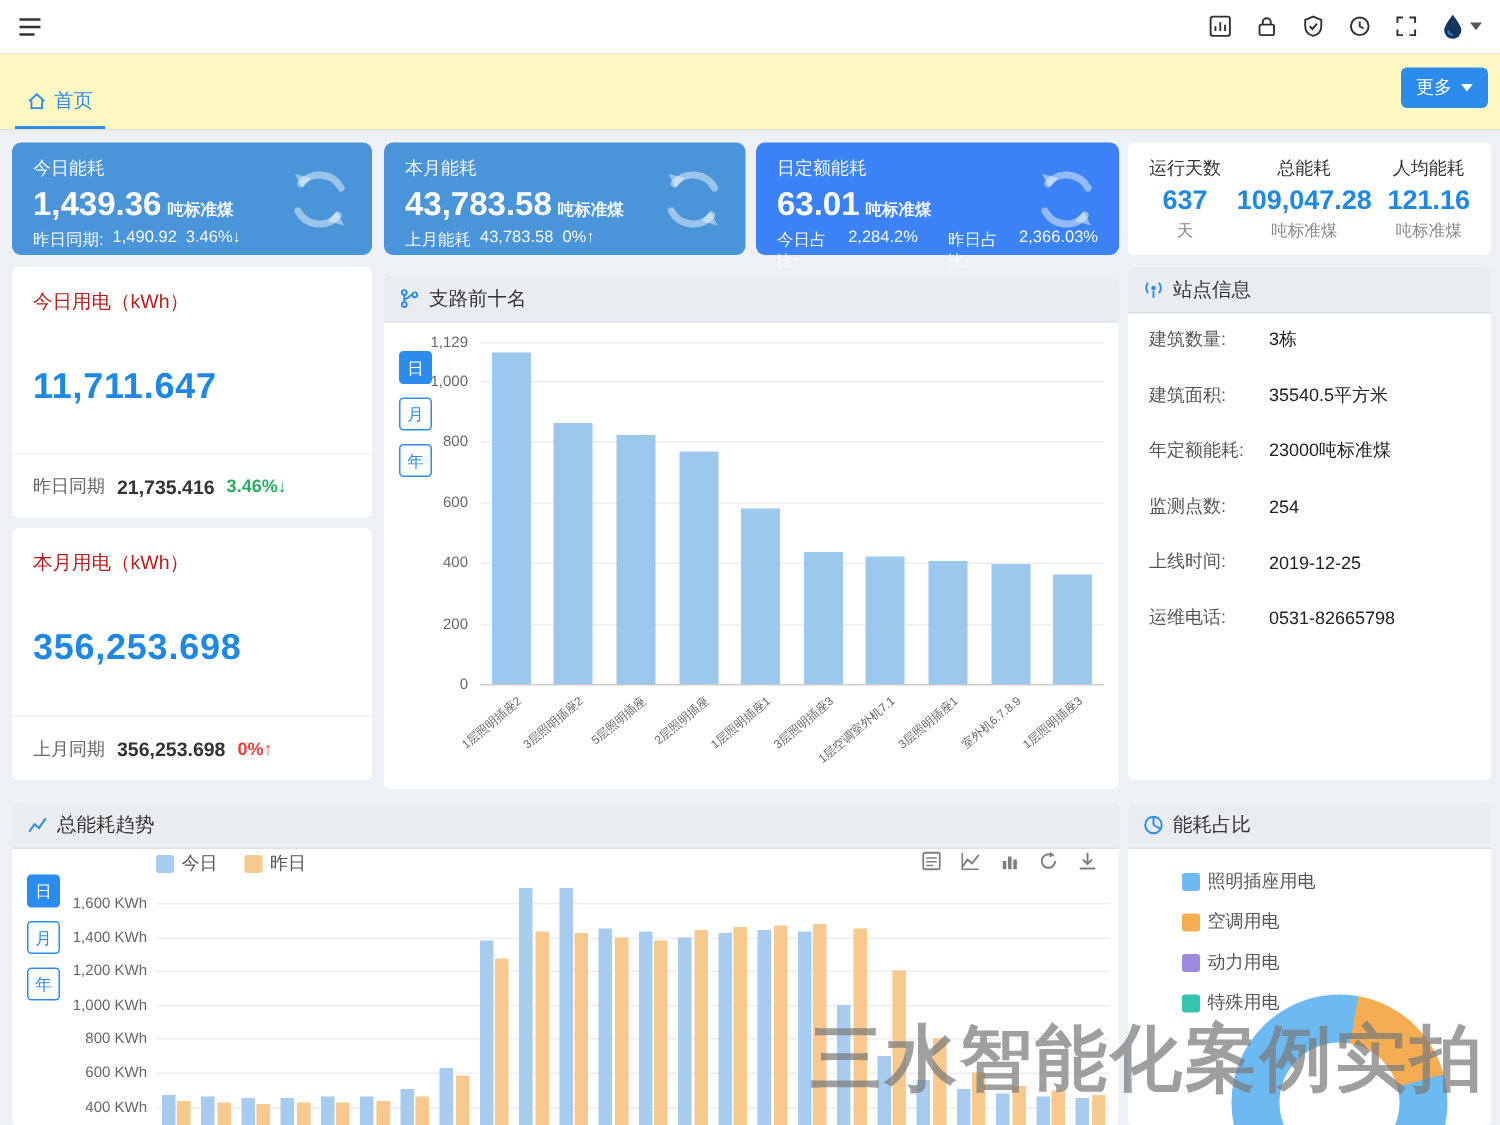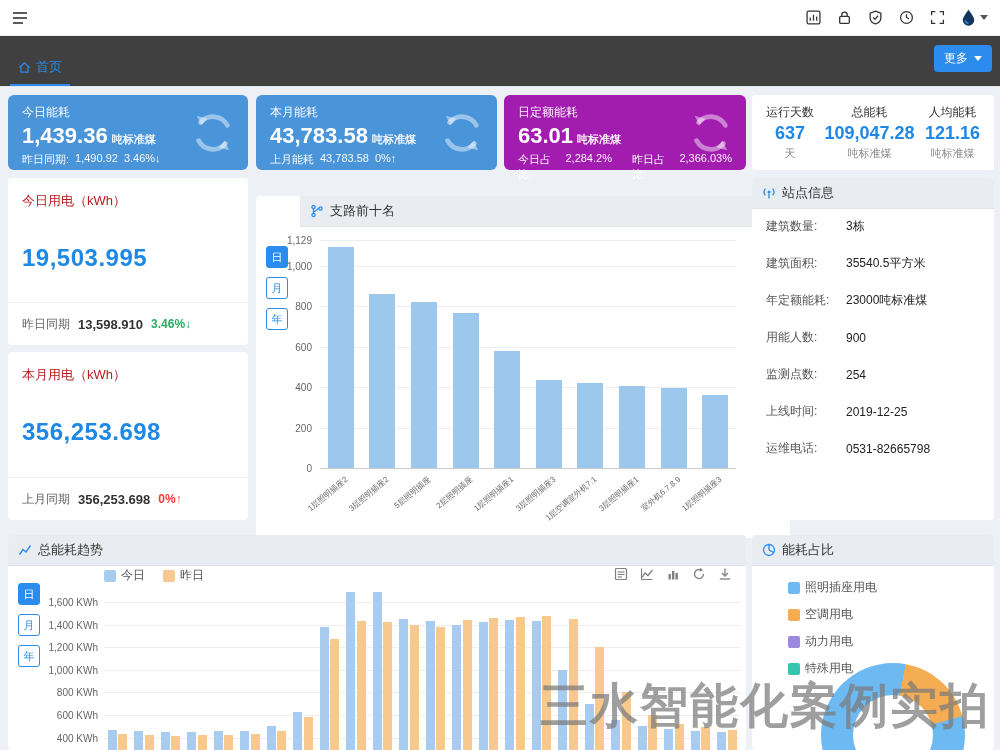--- a/index.html
+++ b/index.html
@@ -9,28 +9,28 @@
   
   .topbar{position:absolute;top:0;left:0;right:0;height:36px;background:#fff;border-bottom:1px solid #ececec;display:flex;align-items:center;justify-content:space-between;padding:0 12px;box-sizing:border-box;}
   .hamburger{cursor:pointer;display:flex;align-items:center;}
   .topbar-right{display:flex;align-items:center;gap:16px;}
   .tb-icon{display:flex;align-items:center;cursor:pointer;}
   .logo-wrap{display:flex;align-items:center;gap:4px;cursor:pointer;}
   .caret{width:0;height:0;border-left:4px solid transparent;border-right:4px solid transparent;border-top:5px solid #555;}
   .caret.white{border-top-color:#fff;}
 
   
-  .tabbar{position:absolute;top:36px;left:0;right:0;height:50px;background:#404040;border-bottom:1px solid #e2e5e9;}
+  .tabbar{position:absolute;top:36px;left:0;right:0;height:50px;background:#fef9c3;border-bottom:1px solid #e2e5e9;}
   .tab{position:absolute;left:10px;bottom:0;height:34px;padding:0 8px;display:flex;align-items:center;gap:5px;color:#2b8ced;font-size:13px;border-bottom:2px solid #2b8ced;cursor:pointer;}
   .more-btn{position:absolute;right:8px;top:9px;height:27px;background:#2b8ced;color:#fff;border:none;border-radius:4px;font-size:12px;display:flex;align-items:center;gap:6px;padding:0 10px;cursor:pointer;font-family:inherit;}
 
   
   .kpi{position:absolute;top:95px;height:75px;border-radius:6px;color:#fff;padding:9px 14px;box-sizing:border-box;}
   .kpi-blue{background:#4a94da;}
-  .kpi-teal{background:#a21caf;}
+  .kpi-teal{background:#3b82f6;}
   .kpi1{left:8px;width:240px;}
   .kpi2{left:256px;width:241px;}
   .kpi3{left:504px;width:242px;}
   .kpi-title{font-size:12px;opacity:.95;}
   .kpi-value-row{margin-top:2px;}
   .kpi-value{font-size:22px;font-weight:bold;}
   .kpi-unit{font-size:11px;opacity:.92;margin-left:4px;font-weight:bold;}
   .kpi-sub{font-size:11px;margin-top:3px;opacity:.95;display:flex;gap:6px;}
   .kpi-sub .gap{margin-left:14px;}
   .refresh-svg{position:absolute;right:12px;top:15px;width:46px;height:46px;cursor:pointer;}
@@ -49,21 +49,21 @@
   .usage-title{font-size:13px;color:#b91c1c;}
   .usage-value{font-size:24px;font-weight:bold;color:#1e88e5;margin-top:34px;letter-spacing:.5px;}
   .usage-foot{position:absolute;left:0;right:0;bottom:0;height:42px;border-top:1px solid #eef0f3;display:flex;align-items:center;padding:0 14px;gap:8px;font-size:12px;}
   .cmp-label{color:#666;}
   .cmp-value{color:#333;font-weight:bold;font-size:13px;}
   .delta-down{color:#27ae60;font-weight:bold;}
   .delta-up{color:#f23c3c;font-weight:bold;}
 
   
   .panel{position:absolute;background:#fff;border-radius:4px;overflow:hidden;}
-  .branch-panel{left:256px;top:196px;width:490px;height:342px;padding-left:44px;}
+  .branch-panel{left:256px;top:184px;width:490px;height:342px;}
   .site-panel{left:752px;top:178px;width:242px;height:342px;}
   .trend-panel{left:8px;top:535px;width:738px;height:215px;}
   .pie-panel{left:752px;top:535px;width:242px;height:215px;}
   .panel-header{height:30px;background:#e9ecf0;border-bottom:1px solid #dfe3e8;display:flex;align-items:center;gap:6px;padding:0 10px;font-size:13px;color:#333;}
 
   .period-group{position:absolute;display:flex;flex-direction:column;gap:9px;}
   .branch-panel .period-group{left:10px;top:50px;}
   .trend-panel .period-group{left:10px;top:48px;}
   .pbtn{width:22px;height:22px;font-size:11px;border:1px solid #2b8ced;color:#2b8ced;background:#fff;border-radius:3px;display:flex;align-items:center;justify-content:center;padding:0;cursor:pointer;font-family:inherit;}
   .pbtn.active{background:#2b8ced;color:#fff;}
@@ -247,24 +247,24 @@
     </div>
     <div class="stat">
       <div class="stat-label">人均能耗</div>
       <div class="stat-value">121.16</div>
       <div class="stat-unit">吨标准煤</div>
     </div>
   </section>
 
   <section class="usage-card usage-today">
     <div class="usage-title">今日用电（kWh）</div>
-    <div class="usage-value">19,503.995</div>
+    <div class="usage-value">11,711.647</div>
     <div class="usage-foot">
       <span class="cmp-label">昨日同期</span>
-      <span class="cmp-value">13,598.910</span>
+      <span class="cmp-value">21,735.416</span>
       <span class="delta-down">3.46%↓</span>
     </div>
   </section>
 
   <section class="usage-card usage-month">
     <div class="usage-title">本月用电（kWh）</div>
     <div class="usage-value">356,253.698</div>
     <div class="usage-foot">
       <span class="cmp-label">上月同期</span>
       <span class="cmp-value">356,253.698</span>
@@ -346,24 +346,20 @@
           <span class="site-label">建筑数量:</span>
           <span class="site-value">3栋</span>
         </div>
         <div class="site-row">
           <span class="site-label">建筑面积:</span>
           <span class="site-value">35540.5平方米</span>
         </div>
         <div class="site-row">
           <span class="site-label">年定额能耗:</span>
           <span class="site-value">23000吨标准煤</span>
-        </div>
-        <div class="site-row">
-          <span class="site-label">用能人数:</span>
-          <span class="site-value">900</span>
         </div>
         <div class="site-row">
           <span class="site-label">监测点数:</span>
           <span class="site-value">254</span>
         </div>
         <div class="site-row">
           <span class="site-label">上线时间:</span>
           <span class="site-value">2019-12-25</span>
         </div>
         <div class="site-row">

